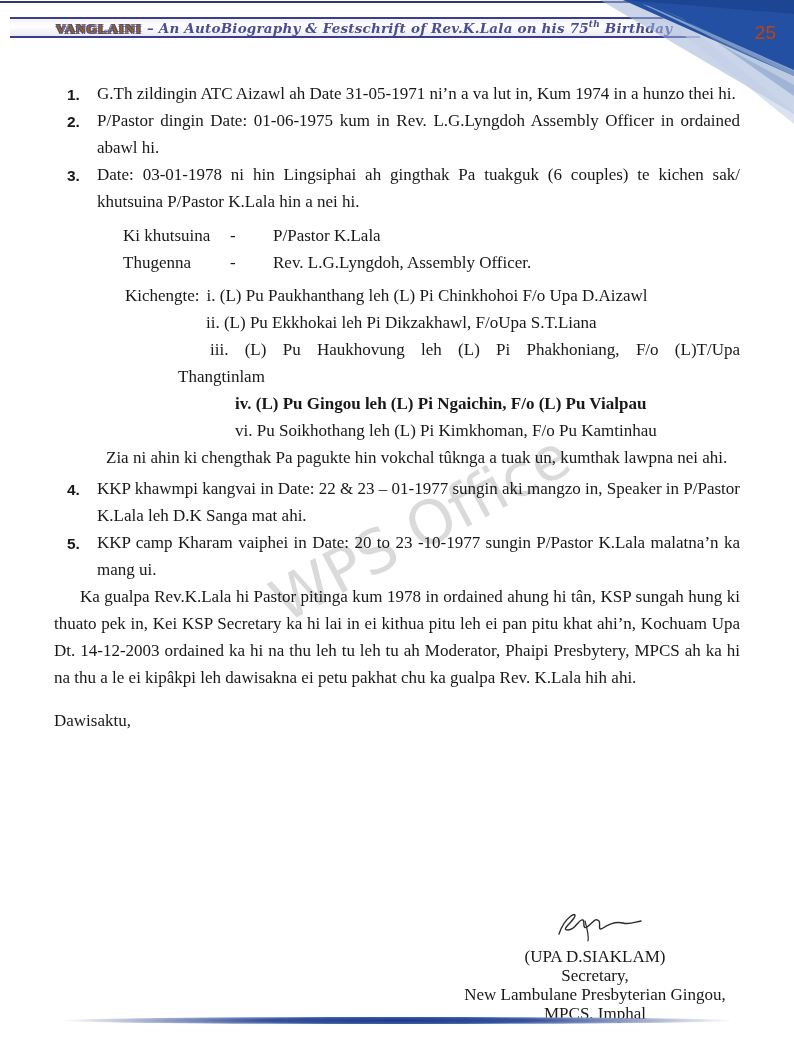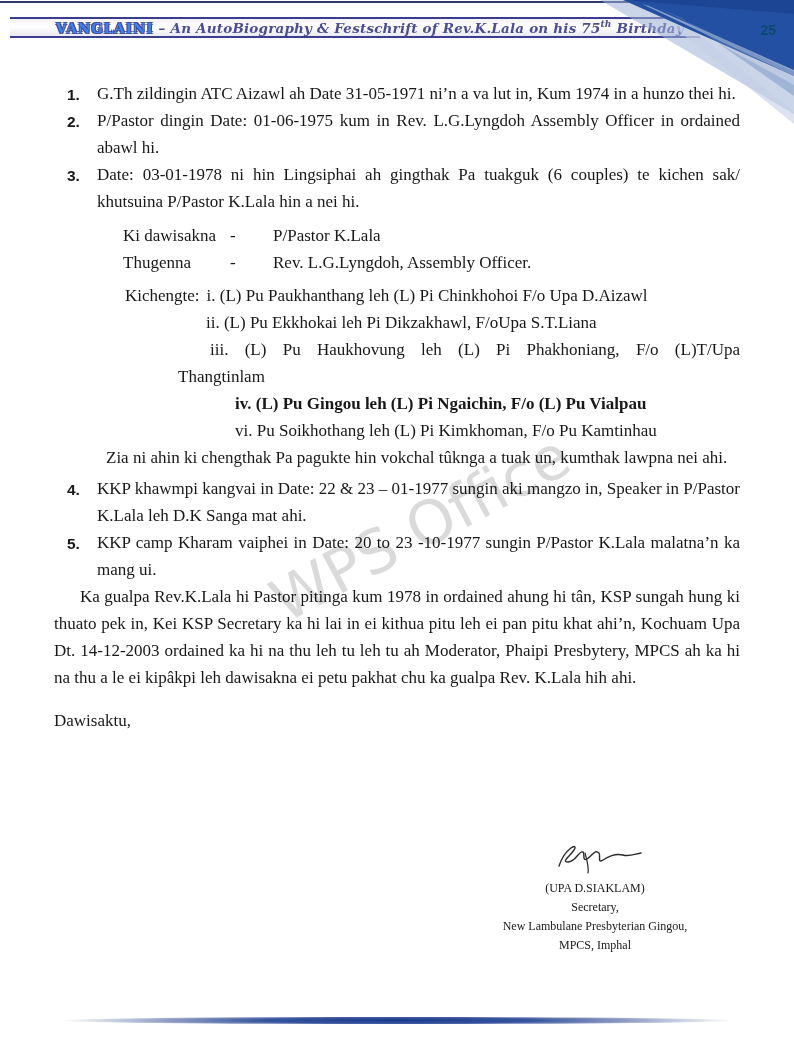--- a/index.html
+++ b/index.html
@@ -14,28 +14,29 @@
   .band-bg{position:absolute;left:10px;top:19px;width:672px;height:17px;
     background:linear-gradient(180deg,#f2f2f6 0%,#ffffff 45%,#e9e9f0 100%);z-index:2;}
   .band-line-top{position:absolute;left:10px;top:17px;width:660px;height:2px;background:#3a3d8e;z-index:2;}
   .band-line-bot{position:absolute;left:10px;top:36px;width:690px;height:2px;background:#3a3d8e;z-index:2;}
   .header-title{
     position:absolute;left:56px;top:19px;z-index:3;
     font-family:"DejaVu Serif", serif;font-style:italic;font-weight:bold;
     font-size:13.5px;color:#4a4d92;white-space:nowrap;letter-spacing:.2px;
   }
   .header-title .book{
-    font-style:normal;letter-spacing:1px;color:#3b82f6;
+    font-style:normal;letter-spacing:1px;color:#a16207;
     text-shadow:-1px -1px 0 #494c91,1px -1px 0 #494c91,-1px 1px 0 #494c91,1px 1px 0 #494c91;
+    font-family:Liberation Serif, serif;
   }
   .header-title sup{font-size:9px;}
   .corner-svg{position:absolute;top:0;right:0;z-index:4;display:block;}
   .page-num{
     position:absolute;top:22px;right:18px;z-index:5;
-    font-family:"Liberation Sans", sans-serif;font-size:14px;color:#0c4a6e;font-weight:bold;
+    font-family:"Liberation Sans", sans-serif;font-size:19px;color:#c2410c;
   }
   
   .watermark{
     position:absolute;left:420px;top:528px;z-index:0;
     transform:translate(-50%,-50%) rotate(-28deg);
     font-family:"DejaVu Sans", sans-serif;font-size:60px;color:#bcbcbc;opacity:.55;
     white-space:nowrap;pointer-events:none;
   }
   
   .content{
@@ -59,22 +60,22 @@
   .k-cont{padding-left:124px;}
   .k-iv{padding-left:181px;font-weight:bold;}
   .k-v{padding-left:186px;}
   .k-vi{padding-left:181px;}
   .para-zia{text-align:justify;text-indent:52px;}
   .group2{margin-top:4px;}
   .para{text-align:justify;text-indent:26px;margin-top:0;}
   .closing{margin-top:16px;}
   
   .sig-block{
-    position:absolute;left:410px;top:840px;width:370px;z-index:1;
-    text-align:center;font-size:12px;line-height:19px;
+    position:absolute;left:410px;top:908px;width:370px;z-index:1;
+    text-align:center;font-size:17px;line-height:19px;
   }
   .sig-scribble{display:block;margin:0 auto 3px auto;}
   
   .footer-rule{
     position:absolute;left:60px;right:60px;top:1017px;height:7px;z-index:1;border-radius:50%;
     background:radial-gradient(ellipse 50% 100% at 50% 50%,
       #1c3a8a 0%, #35539e 40%, #8d9bc2 68%, rgba(230,231,238,0) 100%);
   }
 </style>
 </head>
@@ -110,21 +111,21 @@
     <span class="num">2.</span>
     <span>P/Pastor dingin Date: 01-06-1975 kum in Rev. L.G.Lyngdoh Assembly Officer in ordained abawl hi.</span>
   </div>
   <div class="item">
     <span class="num">3.</span>
     <span>Date: 03-01-1978 ni hin Lingsiphai ah gingthak Pa tuakguk (6 couples) te kichen sak/ khutsuina P/Pastor K.Lala hin a nei hi.</span>
   </div>
 
   <div class="officiants">
     <div class="off-row">
-      <span class="off-label">Ki dawisakna</span>
+      <span class="off-label">Ki khutsuina</span>
       <span class="off-dash">-</span>
       <span class="off-value">P/Pastor K.Lala</span>
     </div>
     <div class="off-row">
       <span class="off-label">Thugenna</span>
       <span class="off-dash">-</span>
       <span class="off-value">Rev. L.G.Lyngdoh, Assembly Officer.</span>
     </div>
   </div>
 

